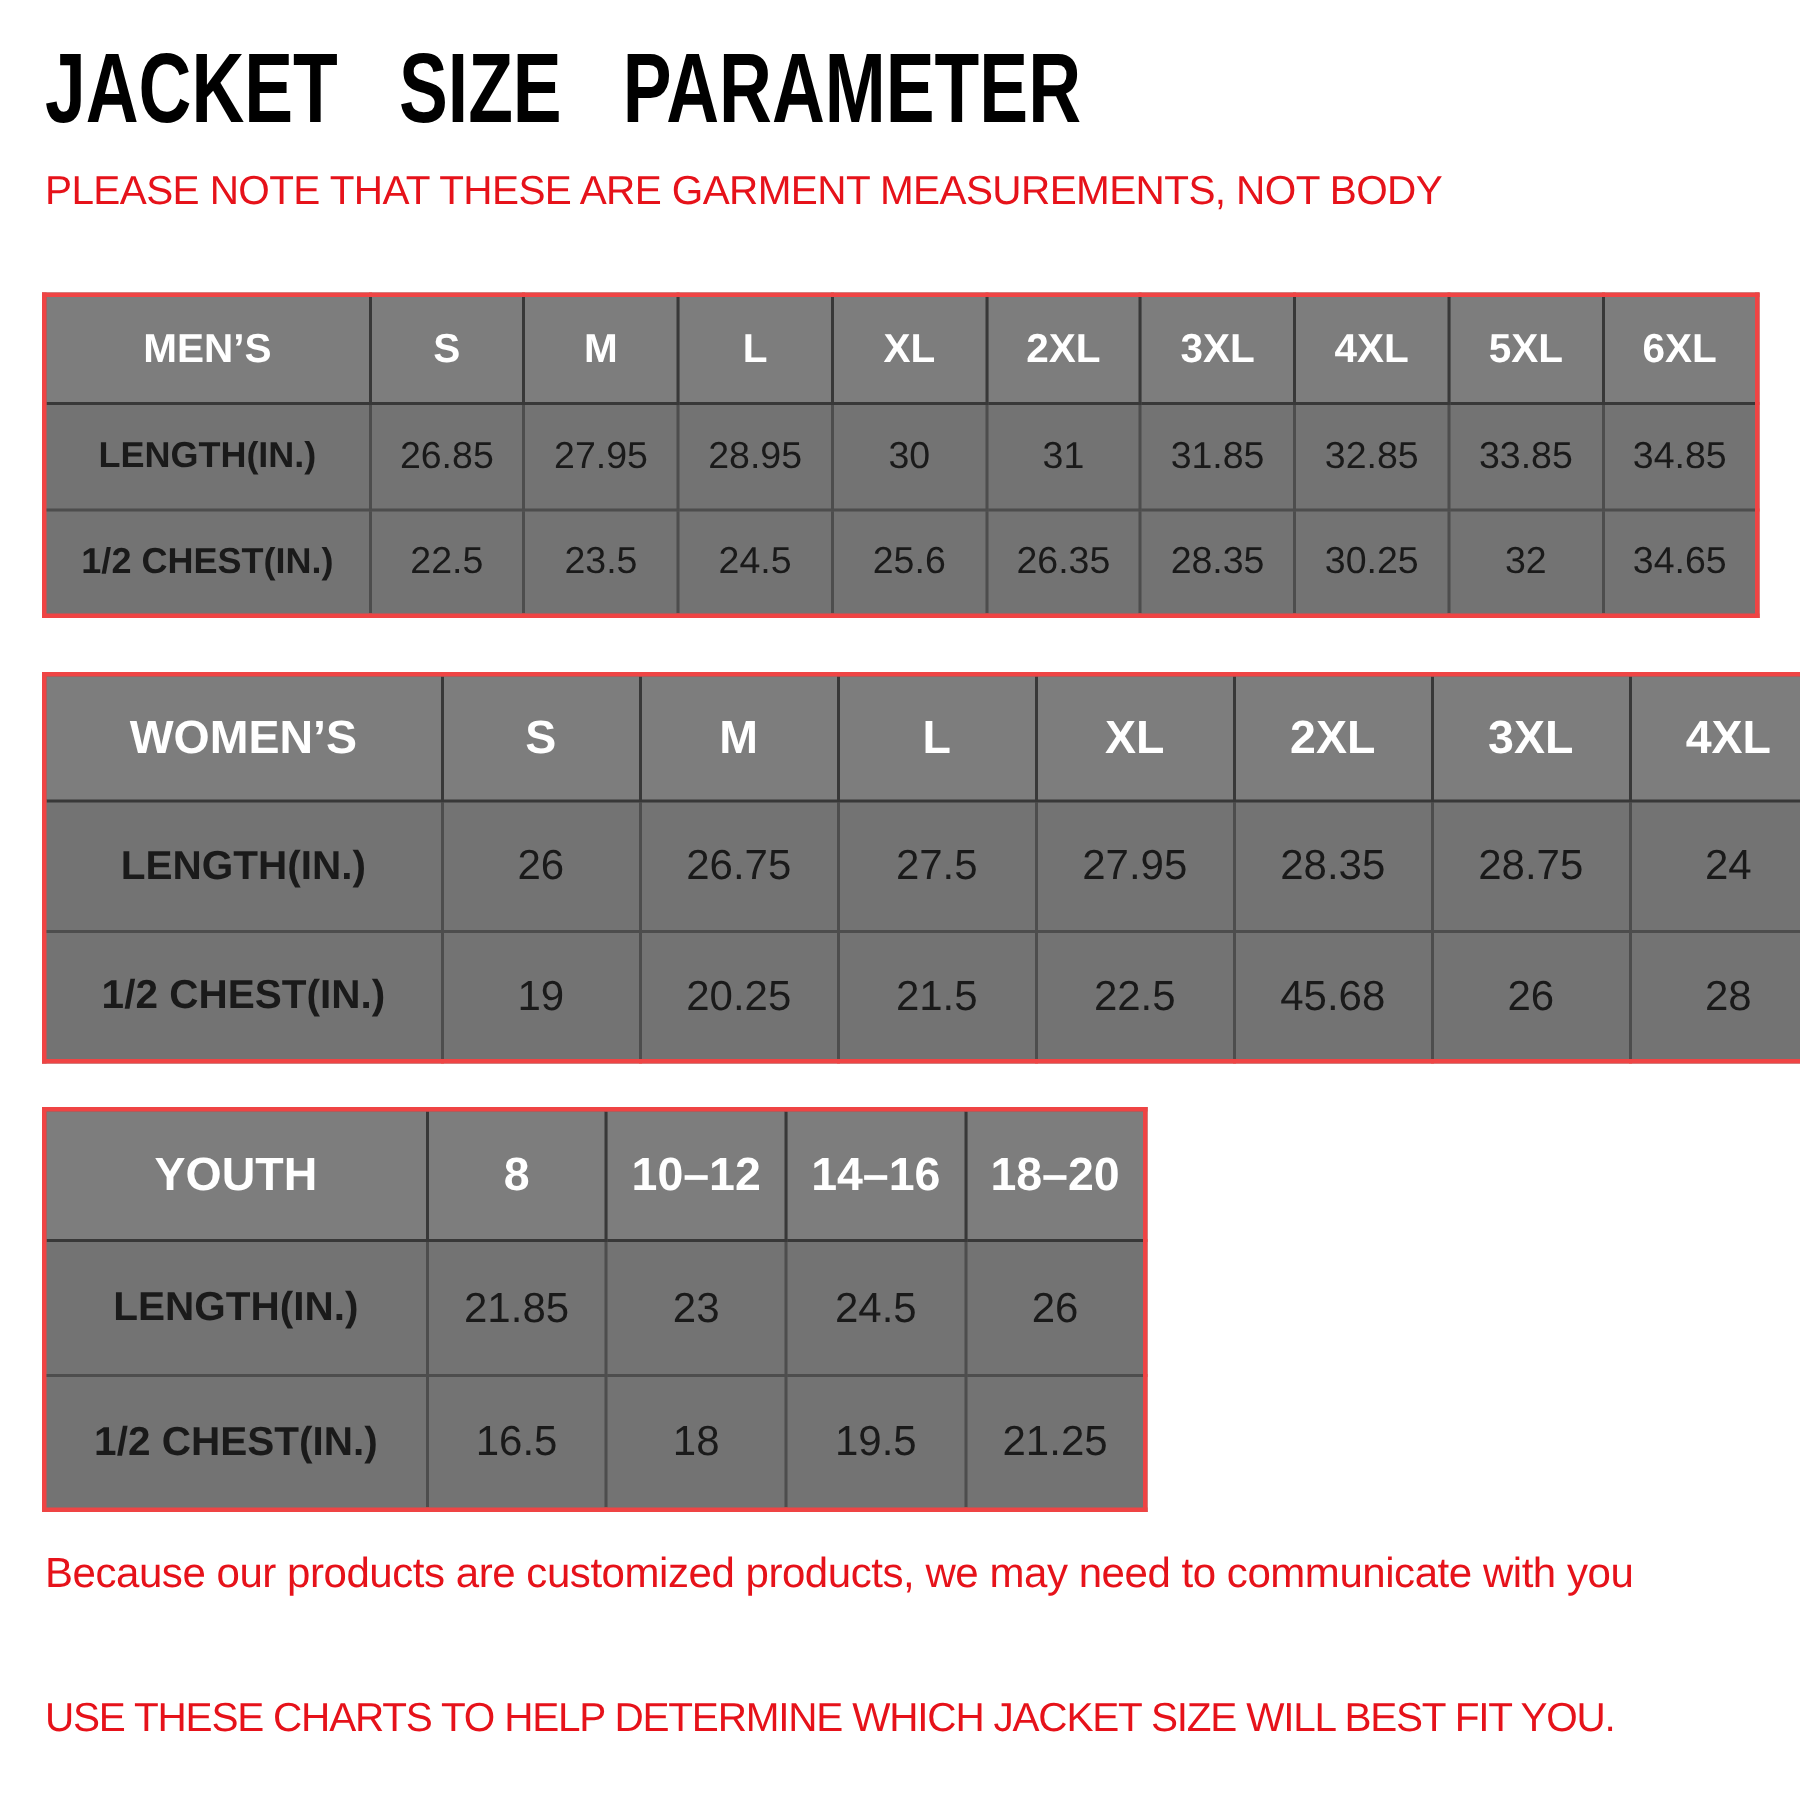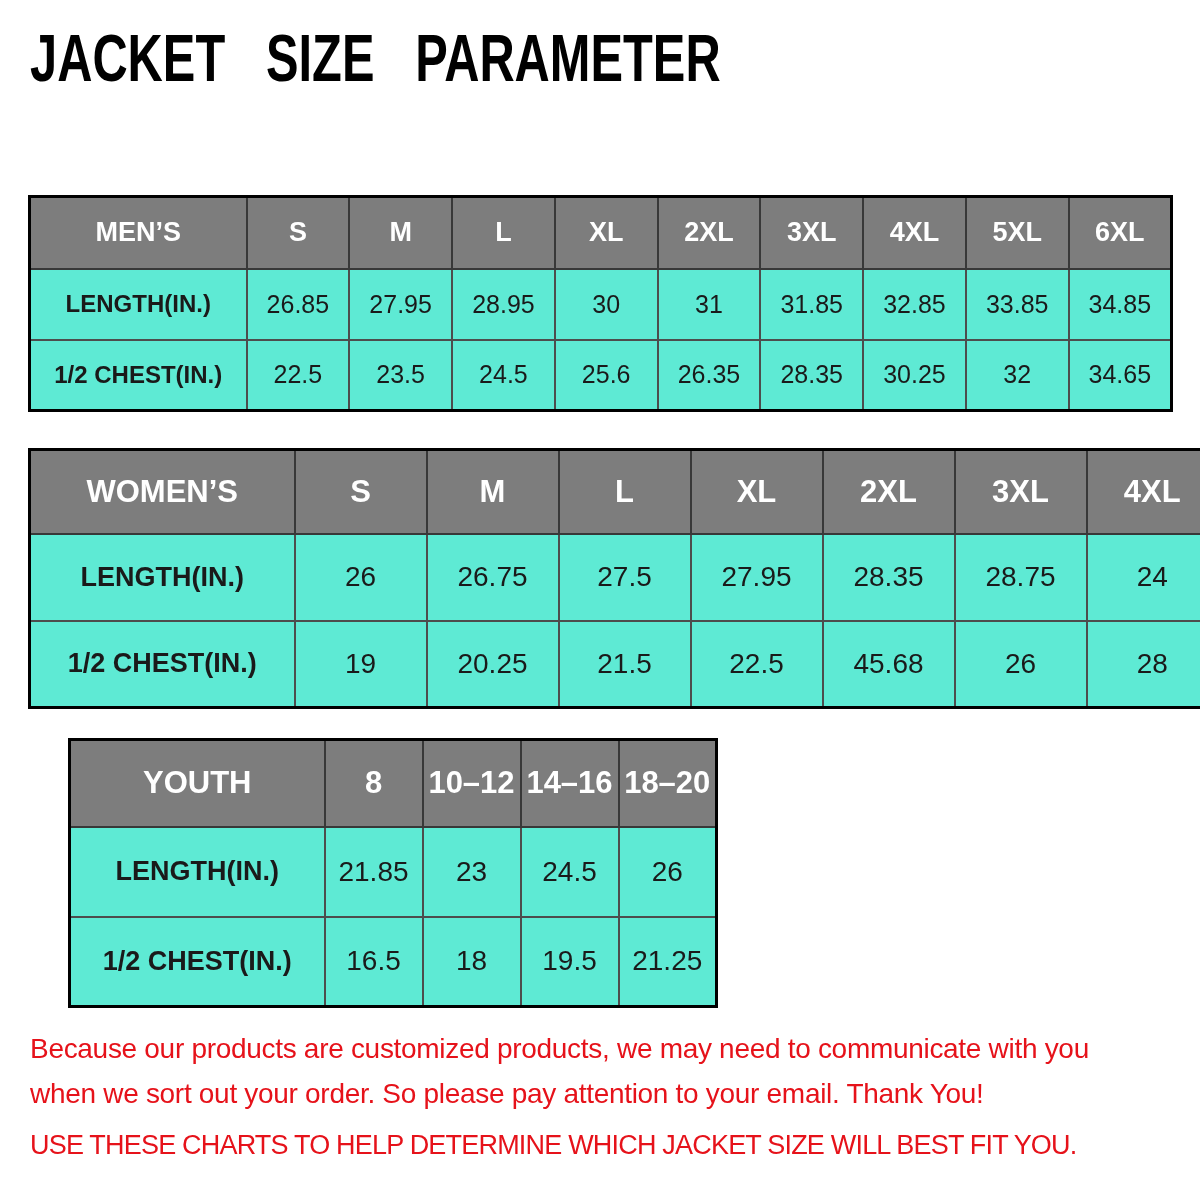--- a/index.html
+++ b/index.html
@@ -40,22 +40,22 @@
   }
   
   .tblwrap { position: absolute; left: 28px; }
   .tblwrap.mens   { top: 195px; }
   .tblwrap.womens { top: 448px; }
   .tblwrap.youth  { top: 738px; }
 
   table.size-table {
     border-collapse: collapse;
     table-layout: fixed;
-    border: 3px solid #000000;
-    background: #5eead4;
+    border: 3px solid #ef4444;
+    background: #737373;
   }
   .size-table th, .size-table td {
     border: 2px solid #4d4d4d;
     text-align: center;
     vertical-align: middle;
     color: #1a1a1a;
     overflow: hidden;
   }
   .size-table thead th {
     background: #7d7d7d;
@@ -73,21 +73,21 @@
   .mens tbody td.row-label { font-size: 24px; }
 
   
   .womens table { width: 1192px; padding-left: 38px; }
   .womens col.first { width: 265px; }
   .womens thead th { height: 84px; font-size: 31px; }
   .womens tbody td { height: 87px; font-size: 28px; }
   .womens tbody td.row-label { font-size: 27px; }
 
   
-  .youth table { width: 650px; margin-left: 40px; }
+  .youth table { width: 737px; }
   .youth col.first { width: 255px; }
   .youth thead th { height: 87px; font-size: 31px; }
   .youth tbody td { height: 90px; font-size: 28px; }
   .youth tbody td.row-label { font-size: 27px; }
 
   
   .footer-note {
     position: absolute;
     top: 1026px;
     left: 30px;
@@ -110,20 +110,21 @@
   }
 </style>
 </head>
 <body>
 
 <div class="page" style="--red: #e6121a;">
 
   <h1 class="title">JACKET SIZE PARAMETER</h1>
 
   <div class="note">
+    <div>PLEASE NOTE THAT THESE ARE GARMENT MEASUREMENTS, NOT BODY</div>
   </div>
 
   <div class="tblwrap mens">
       <table class="size-table">
         <colgroup>
           <col class="first">
           <col>
           <col>
           <col>
           <col>
@@ -255,18 +256,17 @@
             <td>18</td>
             <td>19.5</td>
             <td>21.25</td>
           </tr>
         </tbody>
       </table>
     </div>
 
   <div class="footer-note">
     <div>Because our products are customized products, we may need to communicate with you</div>
-    <div>when we sort out your order. So please pay attention to your email. Thank You!</div>
   </div>
 
   <div class="footer-caps">USE THESE CHARTS TO HELP DETERMINE WHICH JACKET SIZE WILL BEST FIT YOU.</div>
 
 </div>
 
 </body></html>

